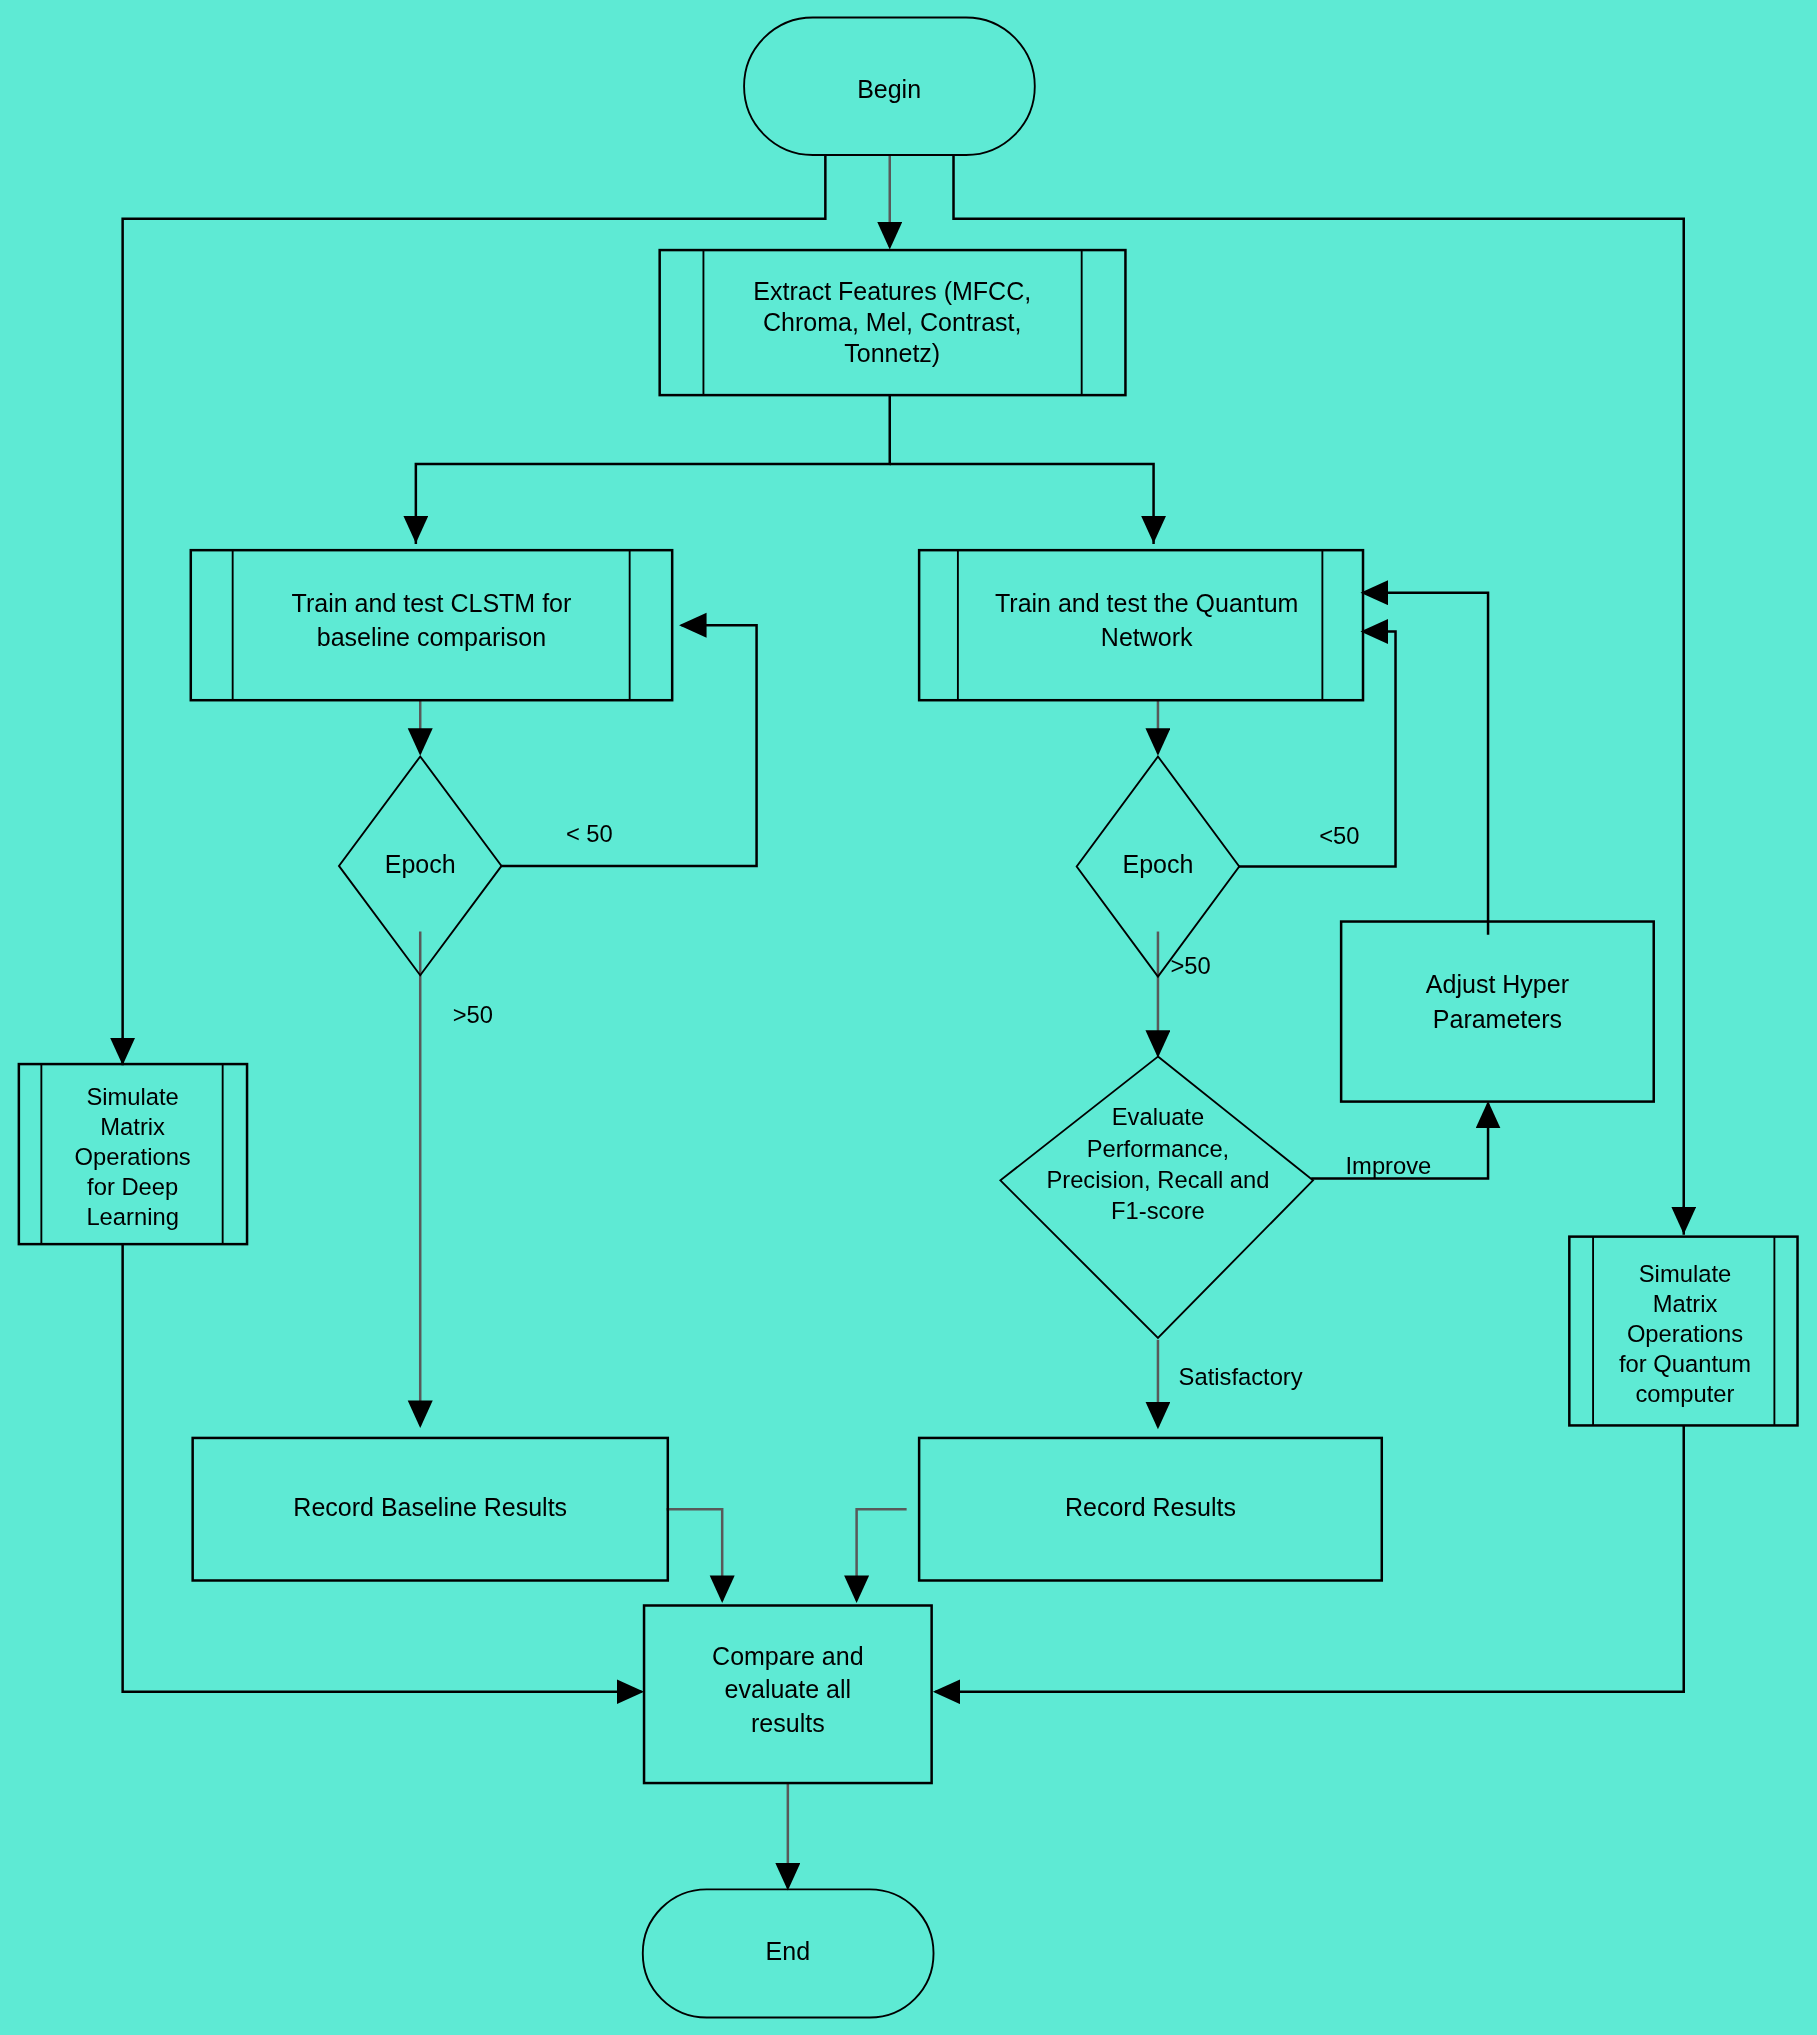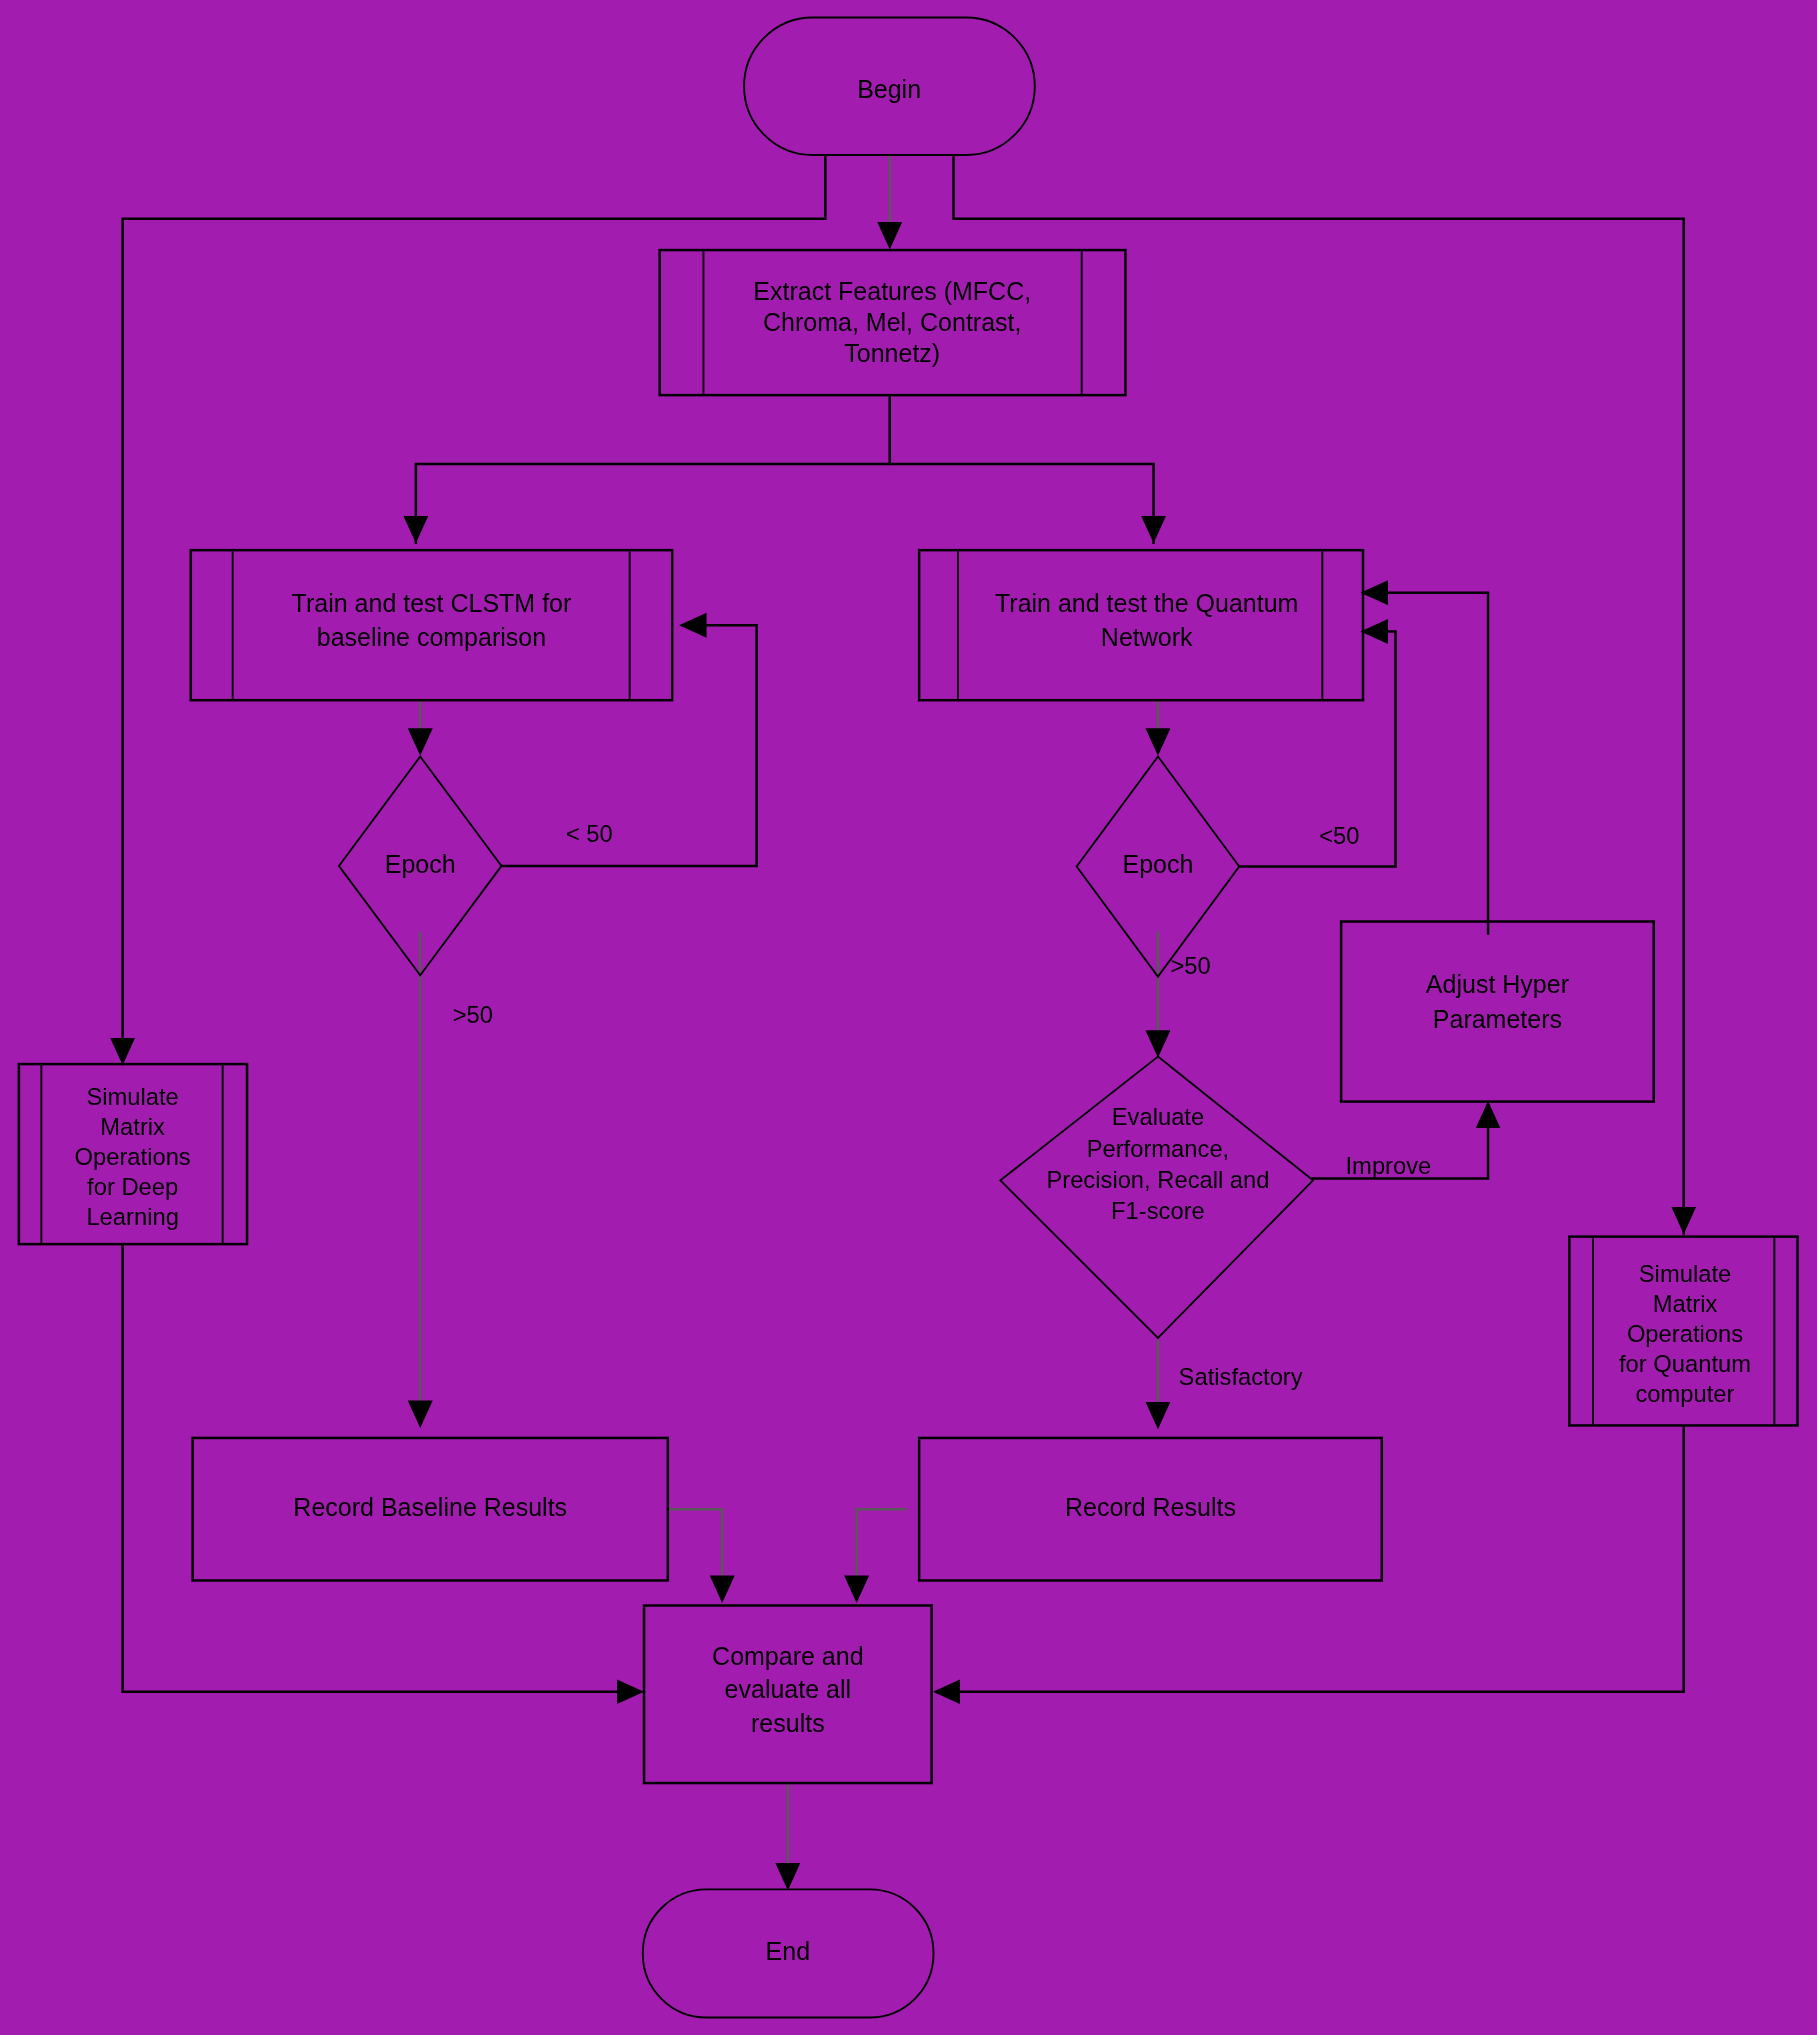--- a/index.html
+++ b/index.html
@@ -4,21 +4,21 @@
 <style>
   html, body {
     margin: 0;
     padding: 0;
     background: #ffffff;
   }
   #page {
     position: relative;
     width: 1817px;
     height: 2035px;
-    background: #a21caf;
+    background: #5eead4;
     font-family: "Liberation Sans", sans-serif;
   }
   svg.flow {
     position: absolute;
     top: 0;
     left: 0;
     width: 1817px;
     height: 2035px;
     display: block;
   }

